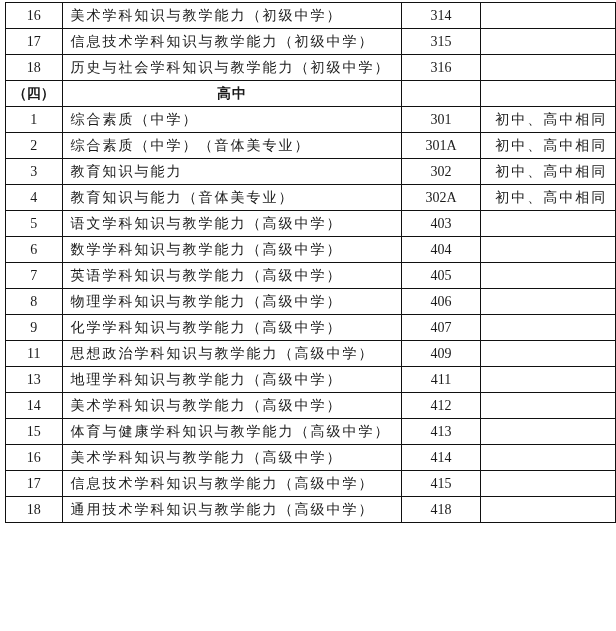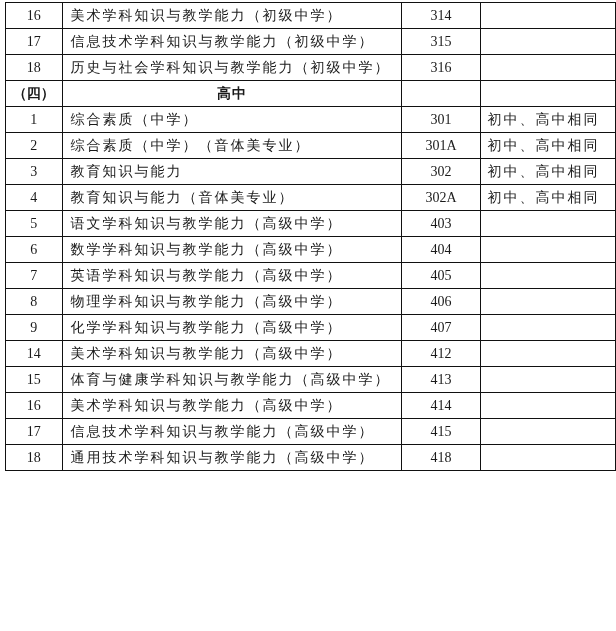--- a/index.html
+++ b/index.html
@@ -16,21 +16,21 @@
     height: 25px;
     padding: 0;
     font-size: 14px;
     line-height: 25px;
     white-space: nowrap;
     overflow: hidden;
   }
   .c-no { width: 57px; text-align: center; font-family: "Liberation Serif", serif; font-size: 15px; margin-left: 28px; }
   .c-name { width: 332px; text-align: left; padding-left: 8px !important; letter-spacing: 2px; font-size: 13.5px; }
   .c-code { width: 82px; text-align: center; font-family: "Liberation Serif", serif; font-size: 15px; }
-  .c-note { width: 129px; text-align: left; padding-left: 7px !important; letter-spacing: 2px; font-size: 13.5px; margin-left: 20px; }
+  .c-note { width: 129px; text-align: center; padding-left: 7px !important; letter-spacing: 2px; font-size: 13.5px; margin-left: 20px; }
   .section td { font-weight: bold; }
   .section .c-name { text-align: center; padding-left: 0 !important; letter-spacing: 1px; font-size: 14px; margin-top: 36px; }
   .section .c-no { font-size: 14px; }
 </style>
 </head>
 <body>
 
 <table class="tbl">
   <tbody id="tbody">
       <tr>
@@ -105,20 +105,32 @@
         <td class="c-code">406</td>
         <td class="c-note"></td>
       </tr>
       <tr>
         <td class="c-no">9</td>
         <td class="c-name">化学学科知识与教学能力（高级中学）</td>
         <td class="c-code">407</td>
         <td class="c-note"></td>
       </tr>
       <tr>
+        <td class="c-no">11</td>
+        <td class="c-name">思想政治学科知识与教学能力（高级中学）</td>
+        <td class="c-code">409</td>
+        <td class="c-note"></td>
+      </tr>
+      <tr>
+        <td class="c-no">13</td>
+        <td class="c-name">地理学科知识与教学能力（高级中学）</td>
+        <td class="c-code">411</td>
+        <td class="c-note"></td>
+      </tr>
+      <tr>
         <td class="c-no">14</td>
         <td class="c-name">美术学科知识与教学能力（高级中学）</td>
         <td class="c-code">412</td>
         <td class="c-note"></td>
       </tr>
       <tr>
         <td class="c-no">15</td>
         <td class="c-name">体育与健康学科知识与教学能力（高级中学）</td>
         <td class="c-code">413</td>
         <td class="c-note"></td>

